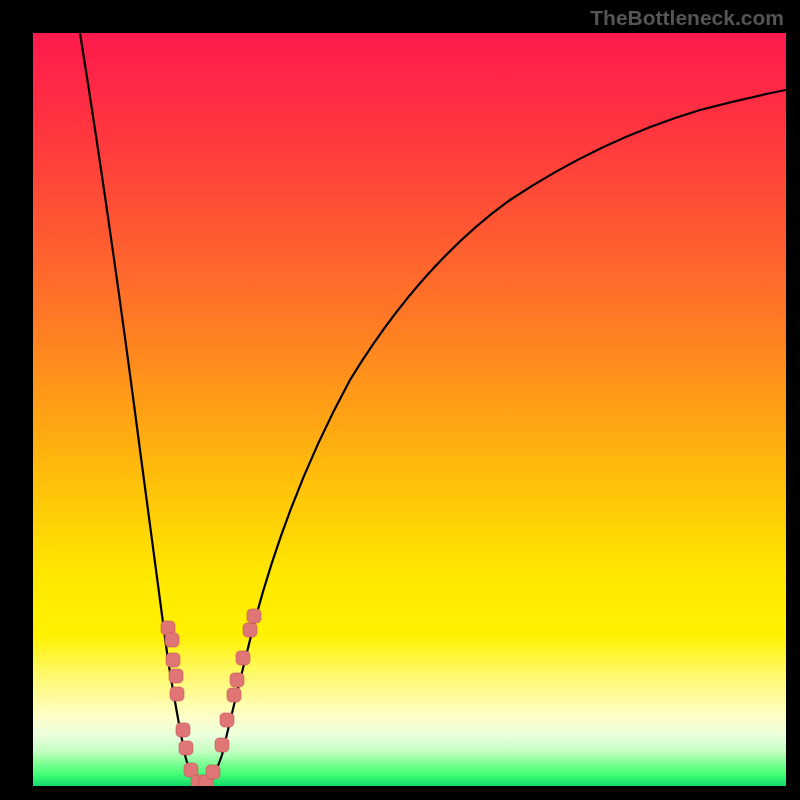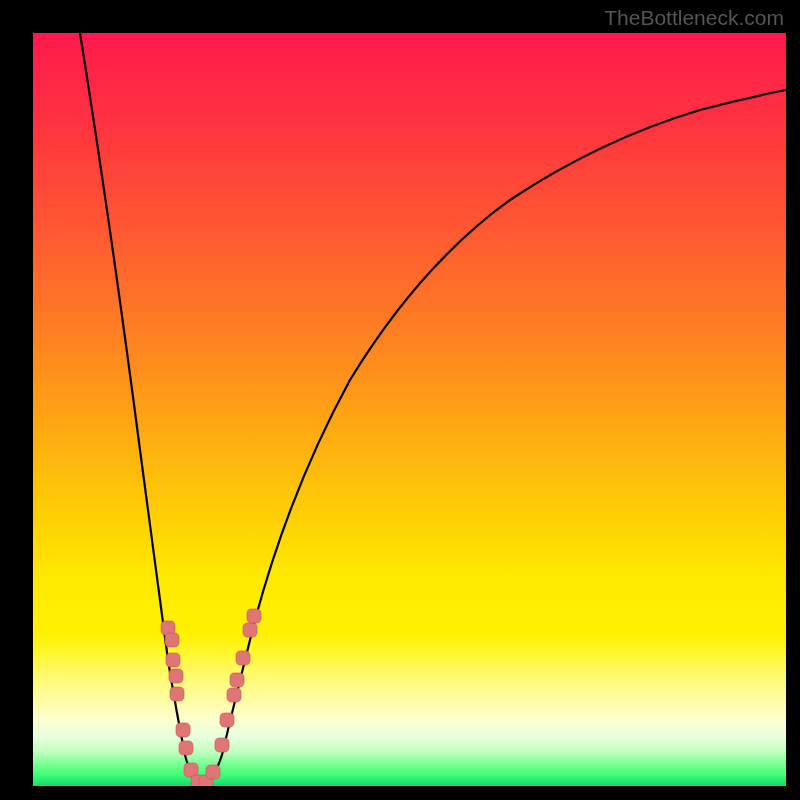--- a/index.html
+++ b/index.html
@@ -21,21 +21,21 @@
       width: 800px;
       height: 800px;
     }
     .watermark {
       position: absolute;
       top: 6px;
       right: 16px;
       color: #555;
       font-family: Arial, sans-serif;
       font-size: 21px;
-      font-weight: normal;
+      font-weight: bold;
       z-index: 10;
     }
     svg {
       display: block;
     }
   </style>
 </head>
 <body>
 
 <div class="chart-container">

